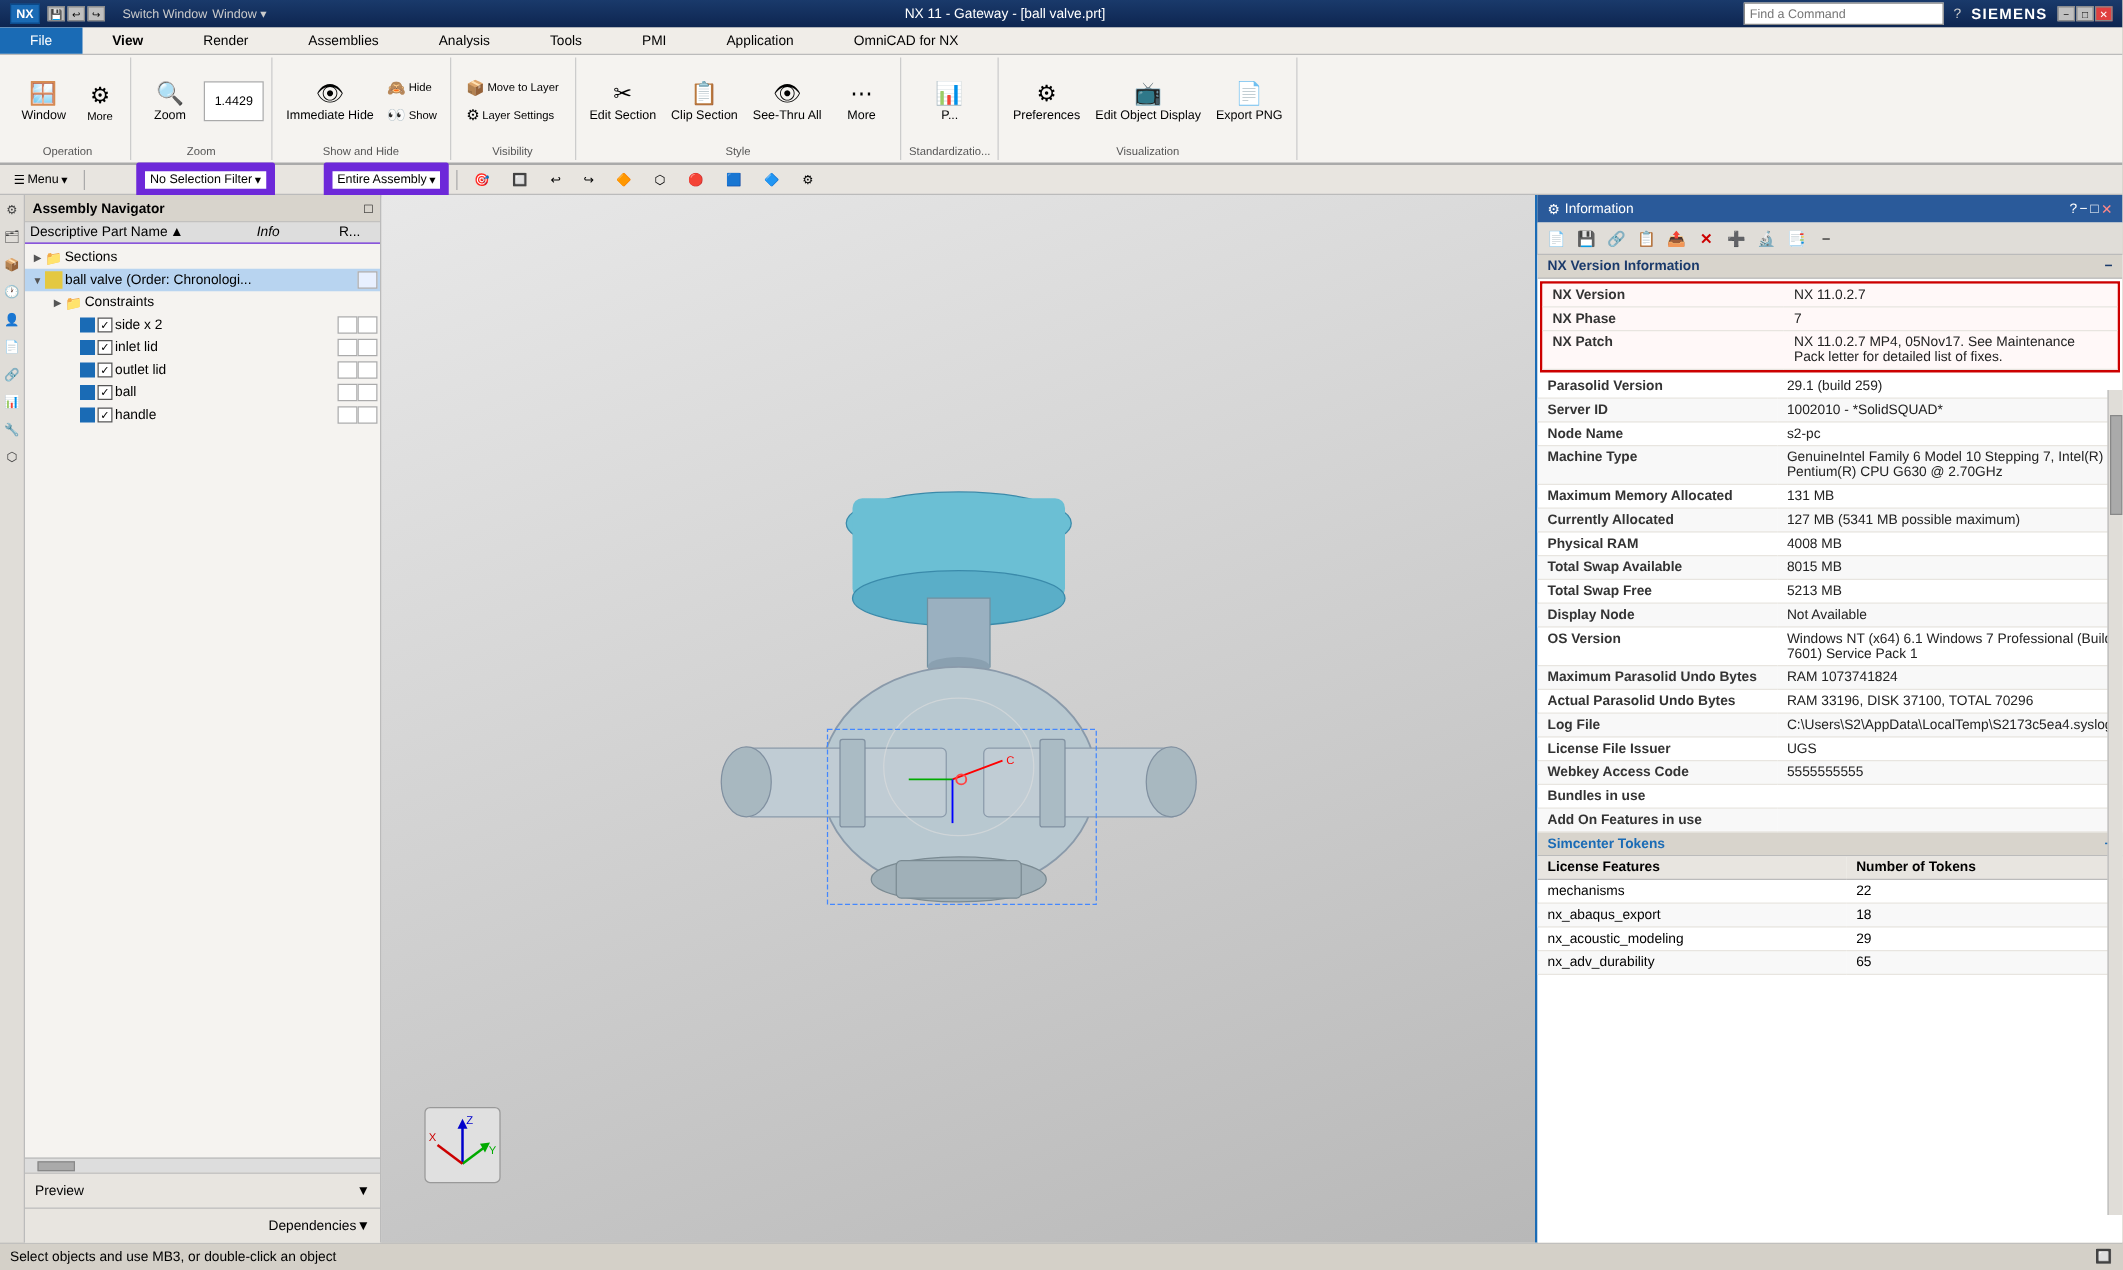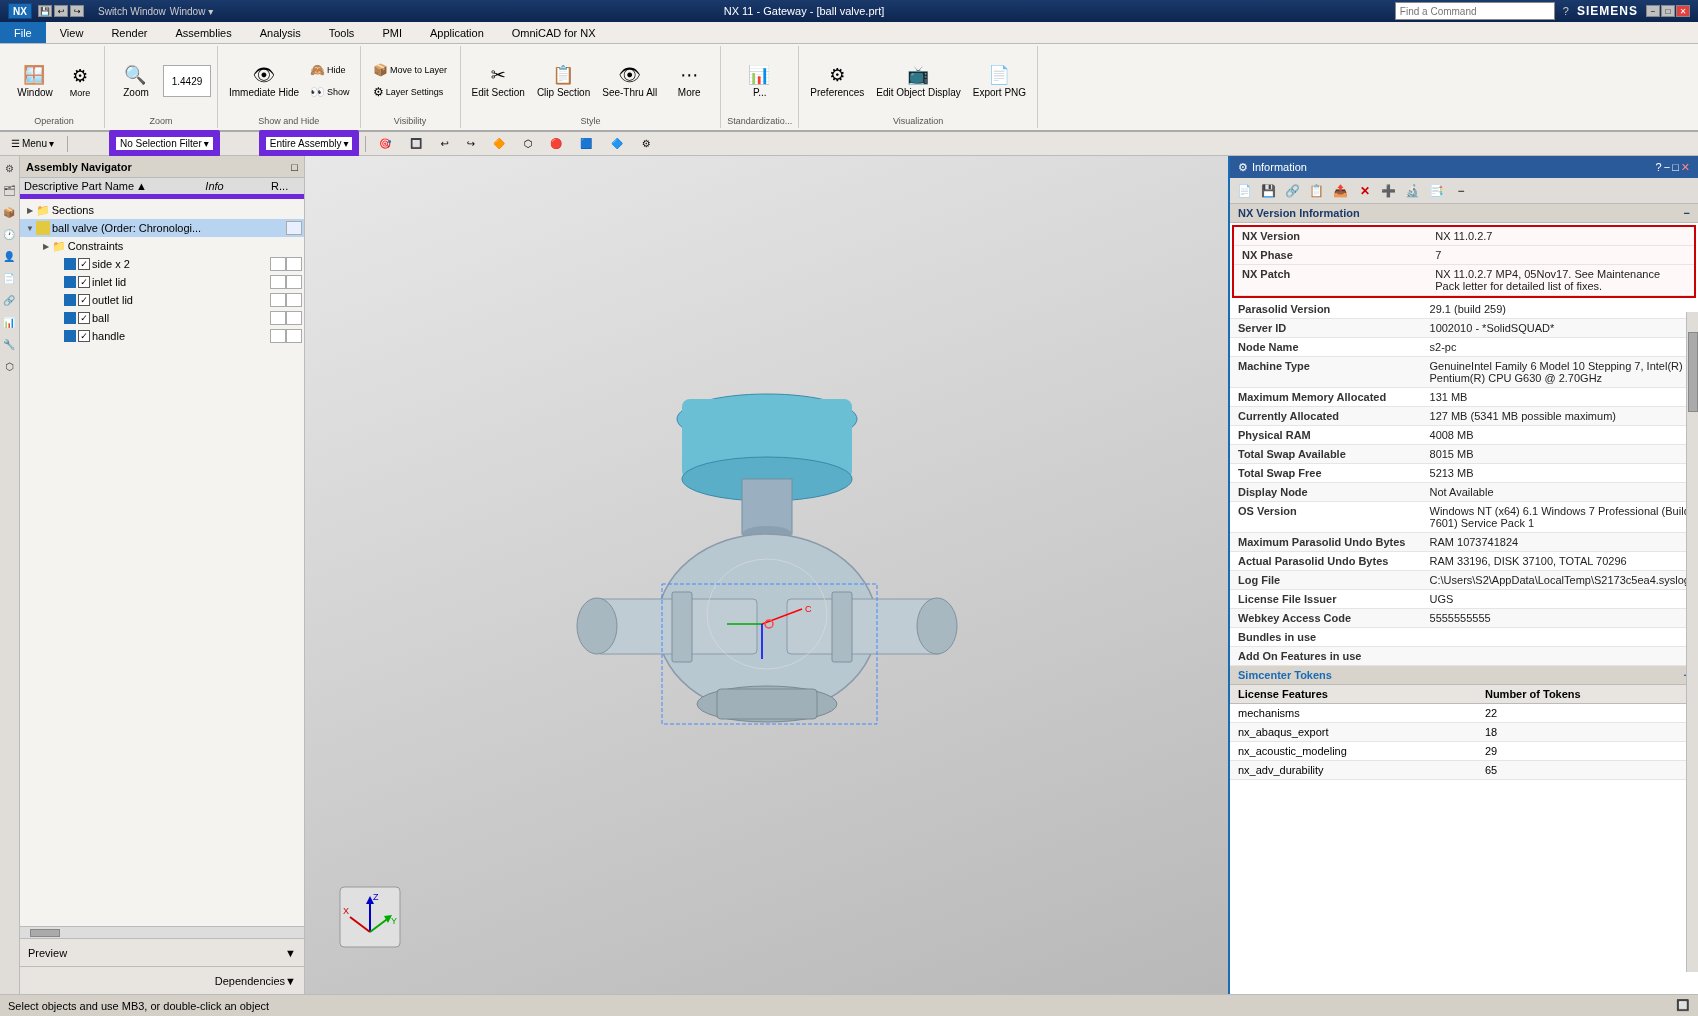--- a/index.html
+++ b/index.html
@@ -23,21 +23,21 @@
 
     
     .menu-bar {
       height: 22px;
       background: #f0ede8;
       display: flex;
       align-items: center;
       border-bottom: 1px solid #bbb;
     }
     .menu-bar-item {
-      padding: 2px 14px;
+      padding: 2px 24px;
       font-size: 11px;
       cursor: pointer;
       height: 100%;
       display: flex;
       align-items: center;
     }
     .menu-bar-item.active { background: #1a6bb5; color: white; }
 
     
     .ribbon {
@@ -188,21 +188,21 @@
       font-size: 11px;
       cursor: pointer;
       height: 18px;
     }
     .tree-item.selected { background: #b8d4f0; }
     .tree-expand { width: 12px; height: 12px; display: inline-flex; align-items: center; justify-content: center; font-size: 8px; color: #555; }
     .tree-icon { margin-right: 2px; font-size: 11px; }
     .nav-col-headers {
       display: flex;
       background: #ddd;
-      border-bottom: 5px solid #6d28d9;
+      border-bottom: 1px solid #6d28d9;
       font-size: 11px;
     }
     .nav-col { padding: 2px 4px; flex: 1; display: flex; align-items: center; gap: 2px; }
     .nav-scrollbar {
       height: 12px;
       background: #ddd;
       border-top: 1px solid #bbb;
     }
     .preview-section {
       height: 28px;
@@ -427,21 +427,21 @@
     <div style="display:flex;gap:1px;">
       <div class="win-btn">−</div>
       <div class="win-btn">□</div>
       <div class="win-btn" style="background:#e04040;color:white;">✕</div>
     </div>
   </div>
 </div>
 
 <div class="menu-bar">
   <div class="menu-bar-item active">File</div>
-  <div class="menu-bar-item" style="font-weight:normal;">View</div>
+  <div class="menu-bar-item" style="font-weight:bold;">View</div>
   <div class="menu-bar-item">Render</div>
   <div class="menu-bar-item">Assemblies</div>
   <div class="menu-bar-item">Analysis</div>
   <div class="menu-bar-item">Tools</div>
   <div class="menu-bar-item">PMI</div>
   <div class="menu-bar-item">Application</div>
   <div class="menu-bar-item">OmniCAD for NX</div>
 </div>
 
 <div class="ribbon">

